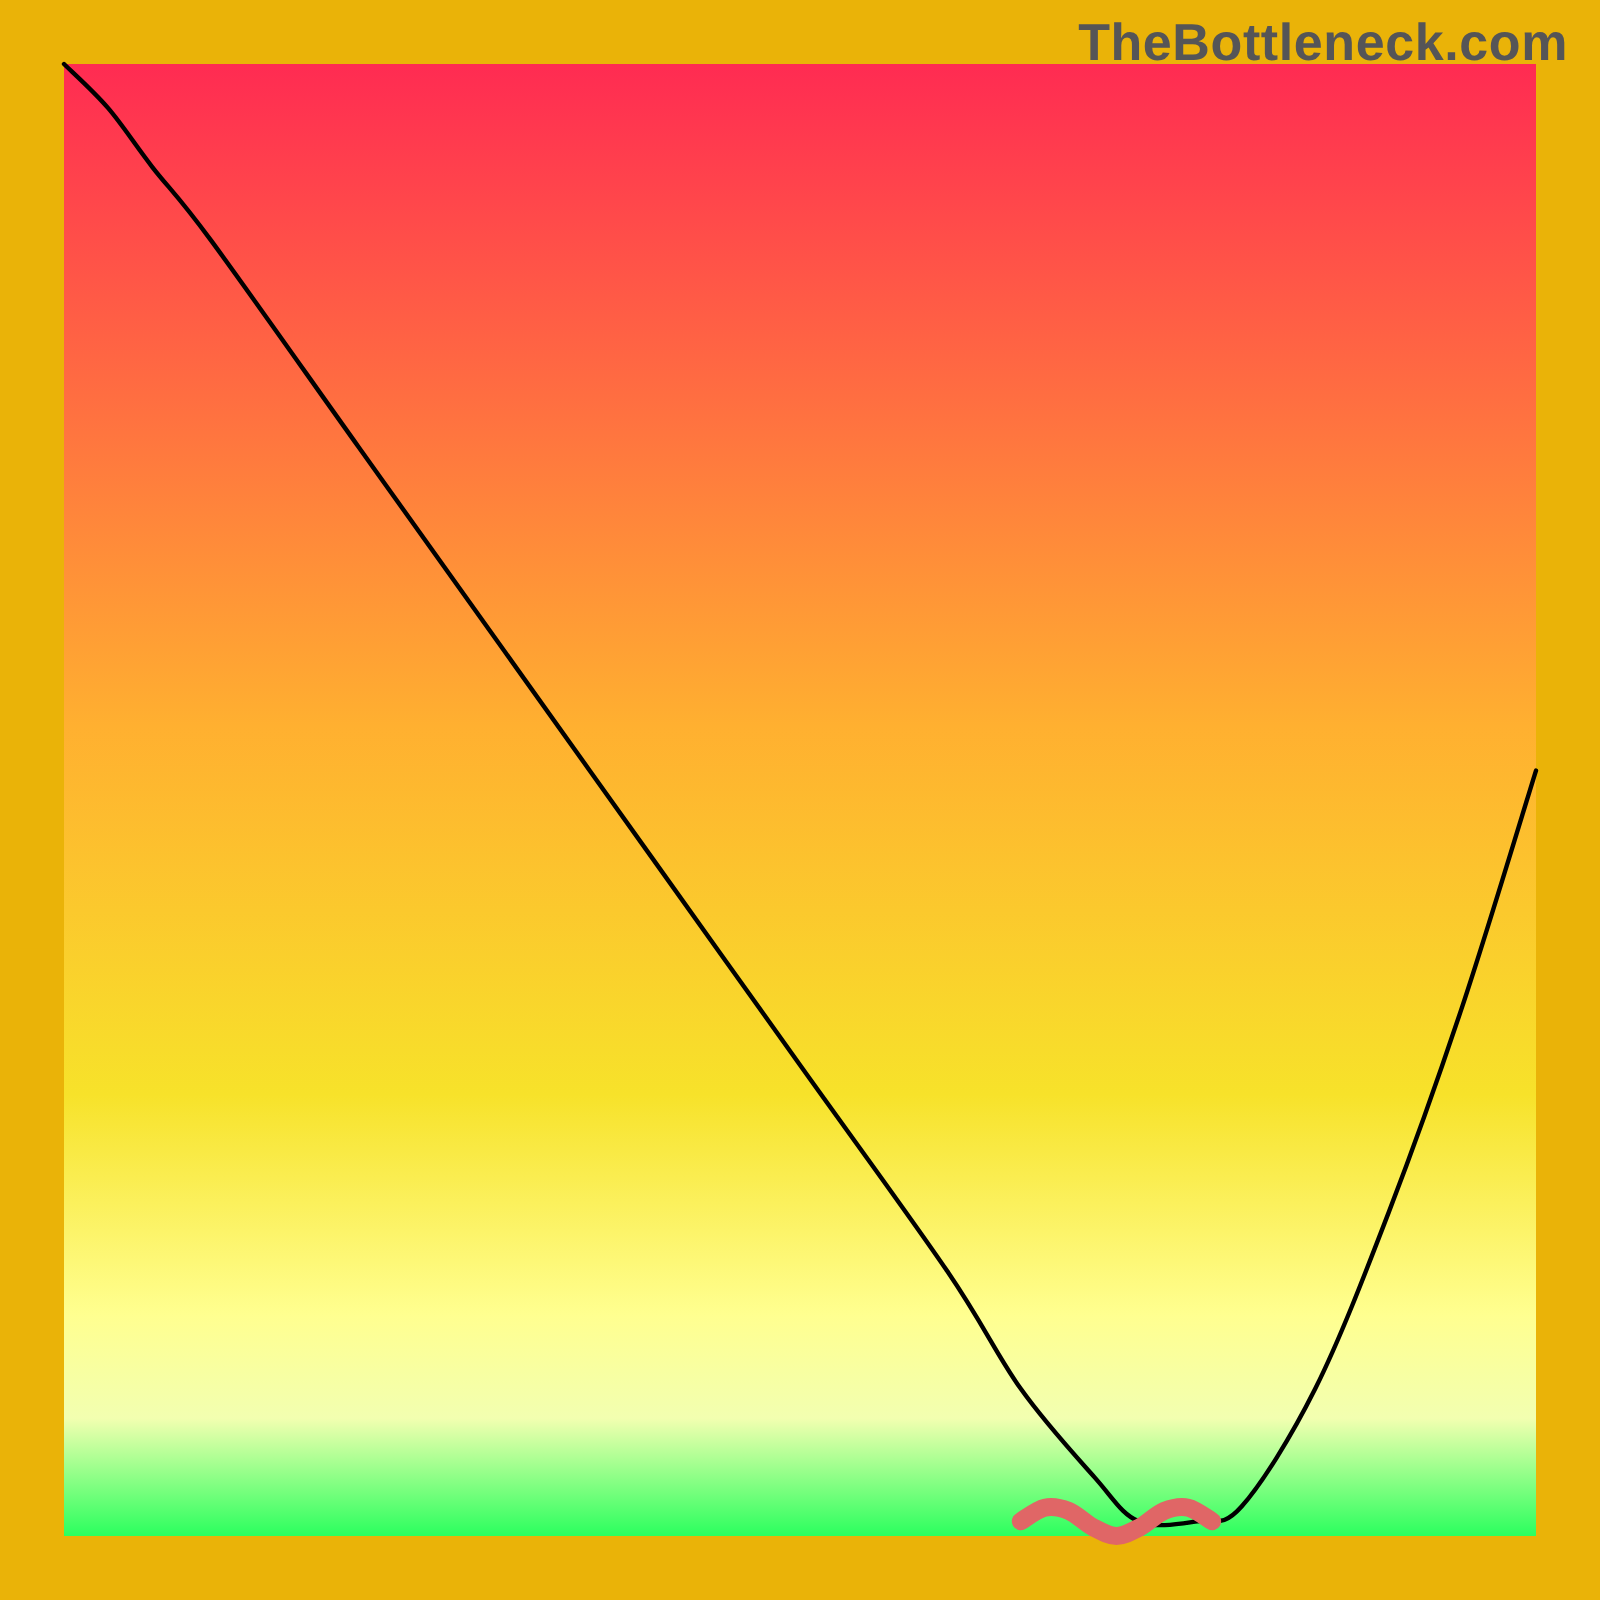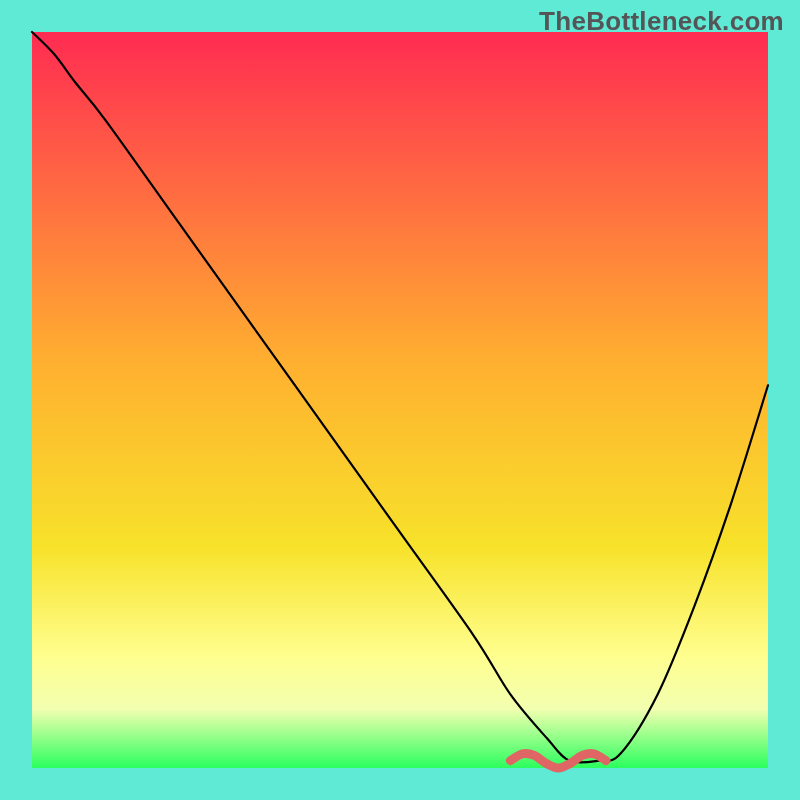--- a/index.html
+++ b/index.html
@@ -7,21 +7,21 @@
     padding: 0;
     width: 800px;
     height: 800px;
     background: #000;
     overflow: hidden;
   }
   .frame {
     position: relative;
     width: 800px;
     height: 800px;
-    background: #5eead4;
+    background: #eab308;
   }
   .watermark {
     position: absolute;
     top: 6px;
     right: 16px;
     font-family: Arial, Helvetica, sans-serif;
     font-size: 26px;
     font-weight: 600;
     color: #555557;
     letter-spacing: 0.3px;

